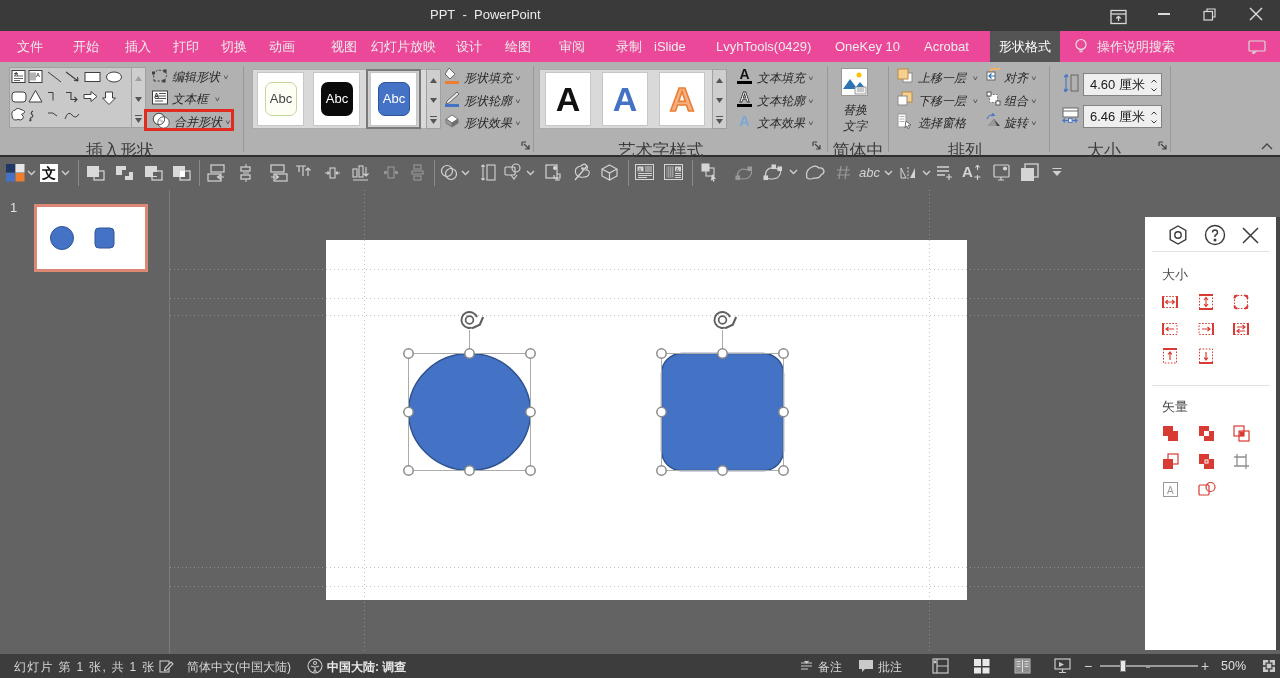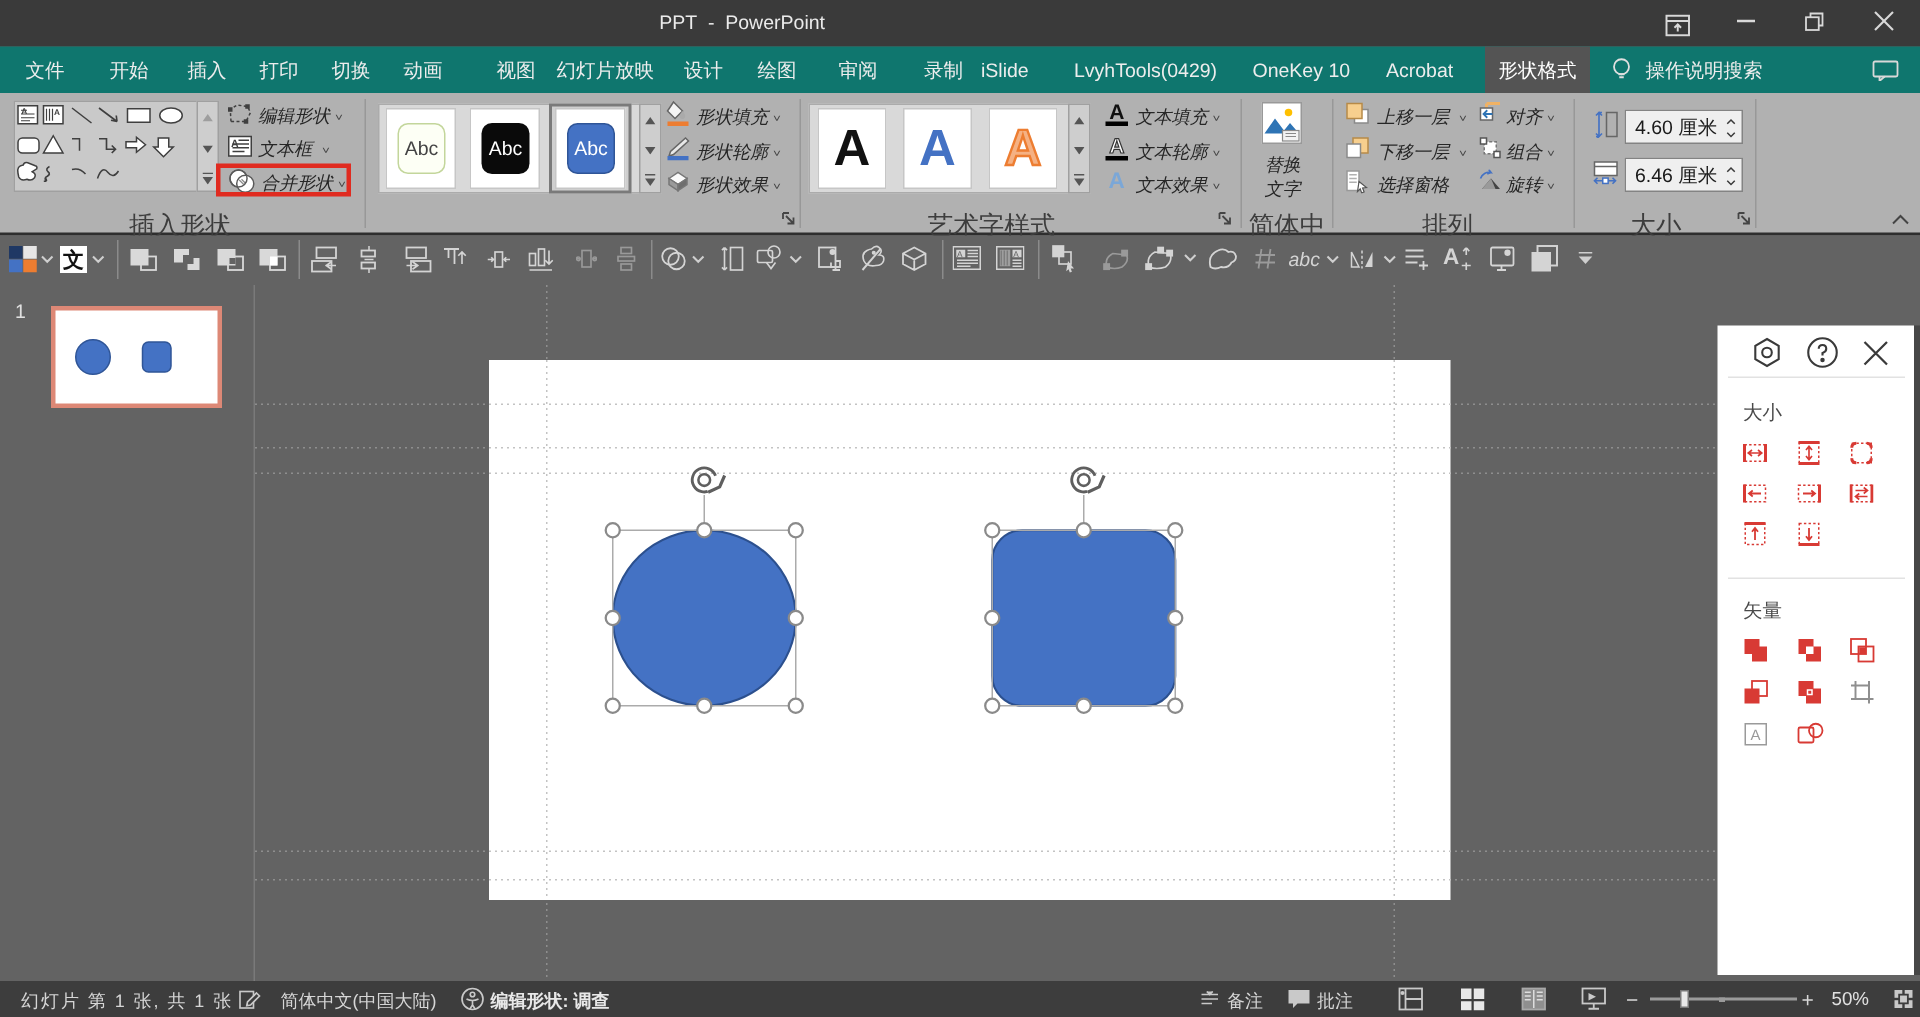--- a/index.html
+++ b/index.html
@@ -1,38 +1,38 @@
 <!DOCTYPE html>
 <html><head>
 <meta charset="utf-8">
 <style>
 *{margin:0;padding:0;box-sizing:border-box;font-family:"Liberation Sans",sans-serif;}
 html,body{width:1280px;height:678px;overflow:hidden;}
 body{position:relative;background:#636363;}
 .abs{position:absolute;}
 #titlebar{left:0;top:0;width:1280px;height:31px;background:#3a3a3a;}
-#tabrow{left:0;top:31px;width:1280px;height:31px;background:#0f766e;}
+#tabrow{left:0;top:31px;width:1280px;height:31px;background:#ec4899;}
 #ribbon{left:0;top:62px;width:1280px;height:95px;background:#b1b1b1;border-bottom:2px solid #2e2e2e;}
 #toolbar{left:0;top:157px;width:1280px;height:33px;background:#636363;}
 #main{left:0;top:190px;width:1280px;height:464px;background:#636363;}
 #statusbar{left:0;top:654px;width:1280px;height:24px;background:#3d3d3d;}
 .tab{position:absolute;top:0;height:31px;line-height:31px;color:#ededed;font-size:13px;white-space:nowrap;}
 .grplabel{position:absolute;top:77px;font-size:17px;color:#3d3d3d;text-align:center;}
 .gsep{position:absolute;top:4px;height:86px;width:1px;background:#989898;}
 .rbtn{position:absolute;font-size:12px;color:#262626;white-space:nowrap;font-style:italic;}
 .caret{display:inline-block;font-size:9px;color:#444;transform:scaleY(0.8);}
 .hg{position:absolute;left:170px;width:975px;height:1px;background:repeating-linear-gradient(90deg,rgba(255,255,255,0.28) 0 1.5px,transparent 1.5px 4px);}
 .vg{position:absolute;top:0;height:464px;width:1px;background:repeating-linear-gradient(180deg,rgba(255,255,255,0.28) 0 1.5px,transparent 1.5px 4px);}
 .hgw{position:absolute;left:0;width:641px;height:1px;background:repeating-linear-gradient(90deg,#c3c3c3 0 1.5px,transparent 1.5px 4px);}
 .vgw{position:absolute;top:0;height:360px;width:1px;background:repeating-linear-gradient(180deg,#c3c3c3 0 1.5px,transparent 1.5px 4px);}
 </style>
 </head>
 <body>
 <div class="abs" id="titlebar">
-  <div class="abs" style="left:430px;top:7px;width:120px;text-align:right;color:#ebebeb;font-size:13px;">PPT&nbsp;&nbsp;-&nbsp;&nbsp;PowerPoint</div>
+  <div class="abs" style="left:430px;top:7px;width:120px;text-align:left;color:#ebebeb;font-size:13px;">PPT&nbsp;&nbsp;-&nbsp;&nbsp;PowerPoint</div>
   <svg class="abs" style="left:1110px;top:9px" width="17" height="16" viewBox="0 0 17 16" fill="none" stroke="#d9d9d9" stroke-width="1.3">
     <rect x="1" y="1.5" width="15" height="13"></rect>
       <line x1="1" y1="5" x2="16" y2="5"></line>
       <path d="M8.5 12 V7.5 M6.3 9.5 L8.5 7.3 L10.7 9.5"></path>
   </svg>
   <svg class="abs" style="left:1158px;top:13px" width="12" height="2">
       <rect width="12" height="2" fill="#d9d9d9"></rect>
     </svg>
   <svg class="abs" style="left:1203px;top:8px" width="13" height="13" fill="none" stroke="#d9d9d9" stroke-width="1.2">
     <rect x="1" y="3.5" width="8.5" height="8.5"></rect>
@@ -643,21 +643,21 @@
   <svg class="abs" style="left:159px;top:5px" width="15" height="14" fill="none" stroke="#c9c9c9" stroke-width="1.1">
       <rect x="1" y="2" width="9" height="11"></rect>
       <path d="M12 3 l2 2 l-6 6 l-2.5 0.5 l0.5 -2.5 Z" fill="#3d3d3d"></path>
     </svg>
   <div class="abs" style="left:187px;top:5px;font-size:12px;color:#d6d6d6;">简体中文(中国大陆)</div>
   <svg class="abs" style="left:307px;top:4px" width="16" height="16" fill="none" stroke="#c9c9c9" stroke-width="1.1">
       <circle cx="8" cy="8" r="7"></circle>
       <circle cx="8" cy="5" r="1.5"></circle>
       <path d="M4 8 q4 2 8 0 M8 9 v3 M8 12 l-2 3 M8 12 l2 3"></path>
     </svg>
-  <div class="abs" style="left:327px;top:5px;font-size:12px;font-weight:bold;color:#e8e8e8;">编辑形状: 调查</div>
+  <div class="abs" style="left:327px;top:5px;font-size:12px;font-weight:bold;color:#e8e8e8;">中国大陆: 调查</div>
   <svg class="abs" style="left:800px;top:6px" width="13" height="12" fill="none" stroke="#c9c9c9" stroke-width="1.1">
       <path d="M1 3 h11 M1 6 h11 M1 9 h7"></path>
       <path d="M4.5 1 L6.5 3 L8.5 1" fill="#c9c9c9"></path>
     </svg>
   <div class="abs" style="left:818px;top:5px;font-size:12px;color:#d6d6d6;">备注</div>
   <svg class="abs" style="left:858px;top:5px" width="16" height="14">
       <path d="M1 1 h14 v9 h-8 l-3 3 v-3 h-3 Z" fill="#c9c9c9"></path>
     </svg>
   <div class="abs" style="left:878px;top:5px;font-size:12px;color:#d6d6d6;">批注</div>
   <svg class="abs" style="left:932px;top:4px" width="17" height="16" fill="none" stroke="#c9c9c9" stroke-width="1.2">

